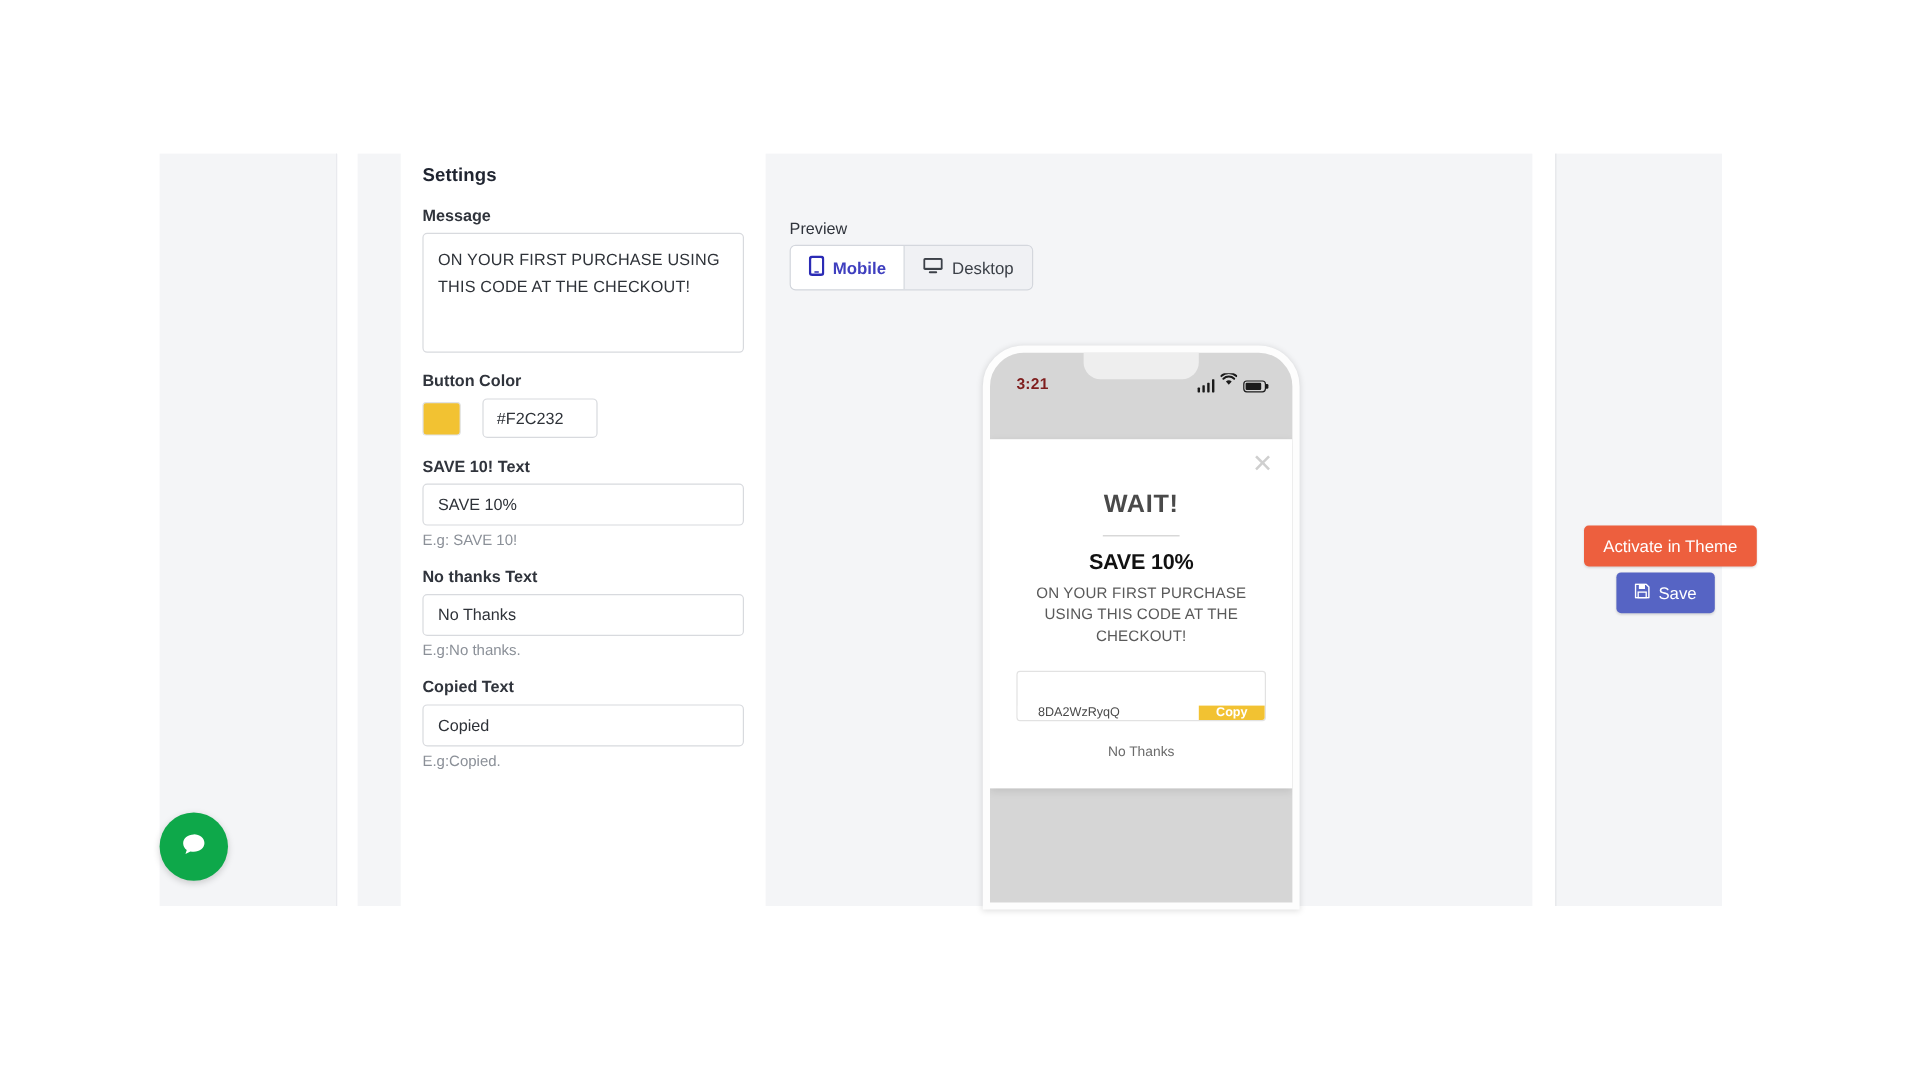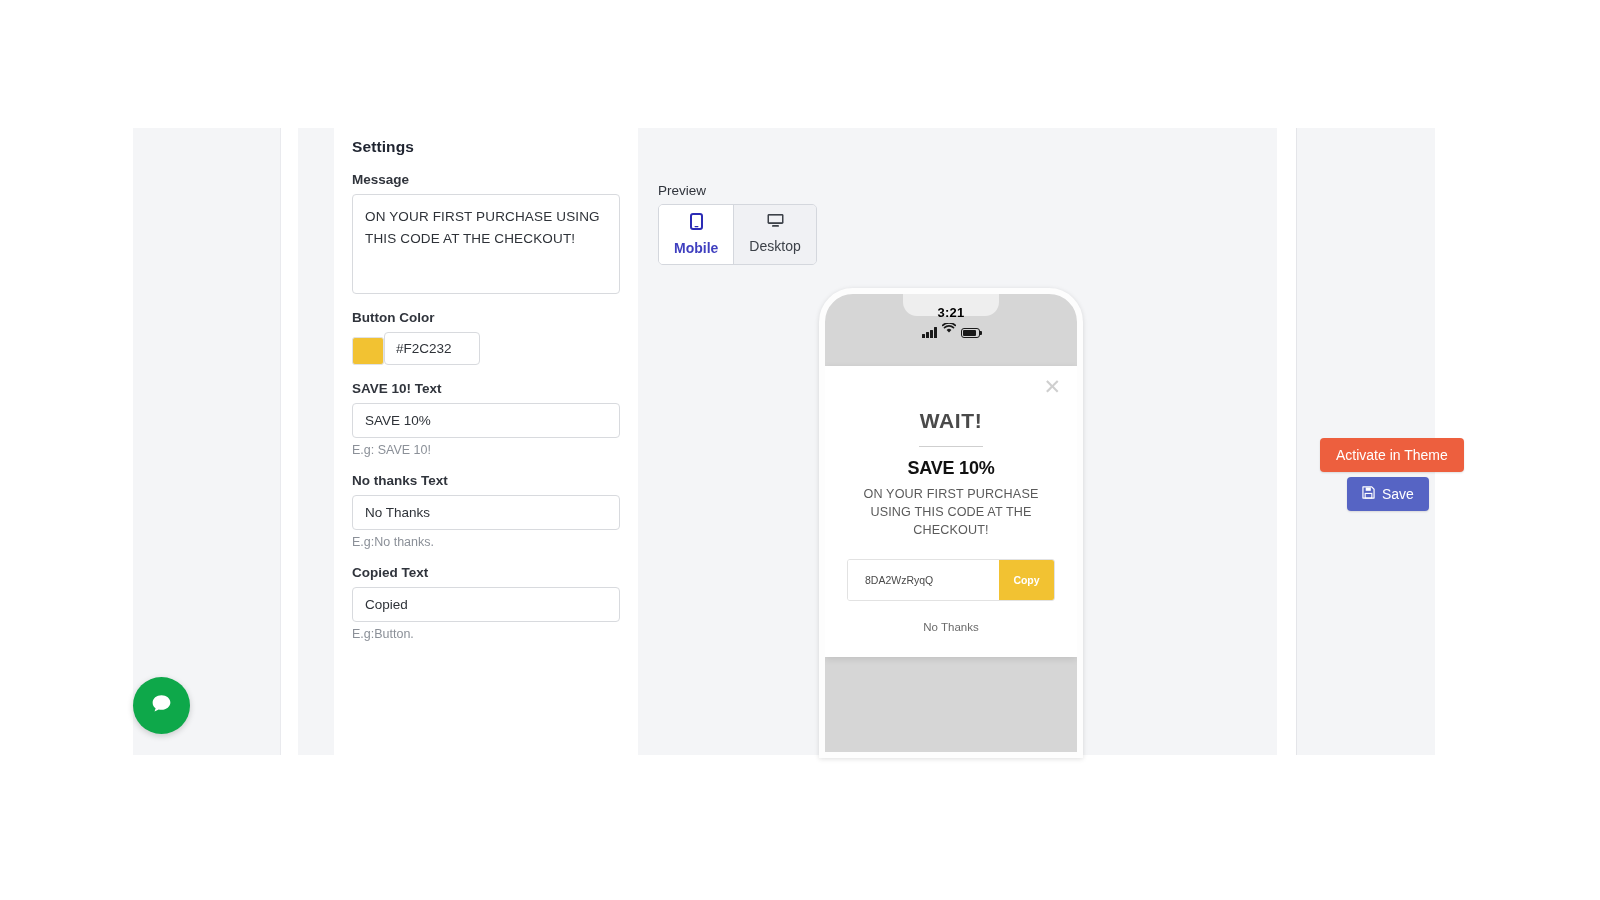--- a/index.html
+++ b/index.html
@@ -48,64 +48,63 @@
     width:268px; border:1px solid #d8dade; border-radius:4px;
     background:#fff; font-family:"Liberation Sans", sans-serif;
     font-size:13.5px; color:#2e3238; padding:9px 12px; outline:none;
     display:block;
   }
   textarea.ctl {
     height:100px; resize:none; line-height:1.62; letter-spacing:.15px;
     padding:11px 12px;
   }
   .hint { font-size:12.5px; color:#8b9098; margin-top:5px; }
-  .color-row { display:flex; align-items:flex-end; gap:0; }
+  .color-row { display:flex; align-items:center; gap:18px; }
   .swatch {
     width:32px; height:28px; border-radius:3px; border:1px solid #e0e2e6;
     flex:0 0 auto;
   }
   .color-input { width:96px; padding:8px 11px; font-size:13.5px; }
 
   
   .preview-label {
     position:absolute; left:20px; top:55px; font-size:13.5px; color:#30343c;
   }
   .seg {
     position:absolute; left:20px; top:76px;
     display:flex; border:1px solid #d4d7dd; border-radius:5px;
     overflow:hidden; background:#f0f1f4;
   }
   .seg-btn {
     display:flex; align-items:center; gap:7px;
     padding:8px 15px; font-size:14px; cursor:pointer;
     background:#f0f1f4; color:#3c4148; border:none;
     font-family:"Liberation Sans", sans-serif;
-    flex-direction:column;
   }
   .seg-btn.active { background:#ffffff; color:#3f3fbf; font-weight:bold; }
   .seg-divider { width:1px; background:#d4d7dd; }
 
   
   .phone {
     position:absolute; left:181px; top:160px;
     width:264px; height:470px;
     background:#d6d6d6;
     border:6px solid #fdfdfd;
     border-radius:34px 34px 0 0;
     box-shadow:0 1px 5px rgba(0,0,0,.13);
     overflow:hidden;
   }
   .notch {
     position:absolute; left:50%; transform:translateX(-50%); top:-2px;
     width:96px; height:24px; background:#eeeeee; border-radius:0 0 14px 14px;
   }
   .statusbar {
     position:absolute; top:11px; left:0; right:0; height:22px;
-    display:flex; align-items:center; justify-content:space-between;
-    padding:0 22px; color:#000000;flex-direction:column;
+    display:flex; align-items:flex-end; justify-content:space-between;
+    padding:0 22px; color:#7f1d1d;
   }
   .clock { font-size:13px; font-weight:bold; letter-spacing:.2px; }
   .status-icons { display:flex; align-items:flex-end; gap:5px; }
   .bars { display:flex; align-items:flex-end; gap:1.5px; height:11px; }
   .bars i { display:block; width:2.5px; background:#1a1a1a; border-radius:.5px; }
   .bars i:nth-child(1){height:4px}.bars i:nth-child(2){height:6px}
   .bars i:nth-child(3){height:8.5px}.bars i:nth-child(4){height:11px}
   .batt {
     width:19px; height:10px; border:1.4px solid #1a1a1a; border-radius:3px;
     position:relative; padding:1px;
@@ -135,21 +134,21 @@
   .save-head {
     text-align:center; font-size:18px; font-weight:bold; color:#111;
     letter-spacing:-.2px; margin:0;
   }
   .msg {
     text-align:center; font-size:12.6px; color:#5a5a5a; line-height:1.42;
     margin:7px 12px 0; letter-spacing:.15px;
   }
   .coupon {
     display:flex; margin:19px 0 0; border:1px solid #e2e2e2;
-    border-radius:3px; overflow:hidden; height:42px;
+    border-radius:3px; overflow:hidden; height:42px;align-items:flex-end;
   }
   .coupon-code {
     flex:1; display:flex; align-items:center; padding-left:17px;
     font-size:10.5px; color:#4a4a4a; background:#fff;
   }
   .coupon-copy {
     width:55px; display:flex; align-items:center; justify-content:center;
     color:#ffffff; font-size:10.5px; font-weight:bold; cursor:pointer;
   }
   .nothanks {
@@ -216,21 +215,21 @@
 
       <div class="field">
         <div class="field-label">No thanks Text</div>
         <input class="ctl" value="No Thanks" style="">
         <div class="hint">E.g:No thanks.</div>
       </div>
 
       <div class="field">
         <div class="field-label">Copied Text</div>
         <input class="ctl" value="Copied" style="">
-        <div class="hint">E.g:Button.</div>
+        <div class="hint">E.g:Copied.</div>
       </div>
 
     </div>
   </div>
 
   <div class="panel-preview">
     <div class="preview-label">Preview</div>
 
     <div class="seg">
       <button class="seg-btn active">

